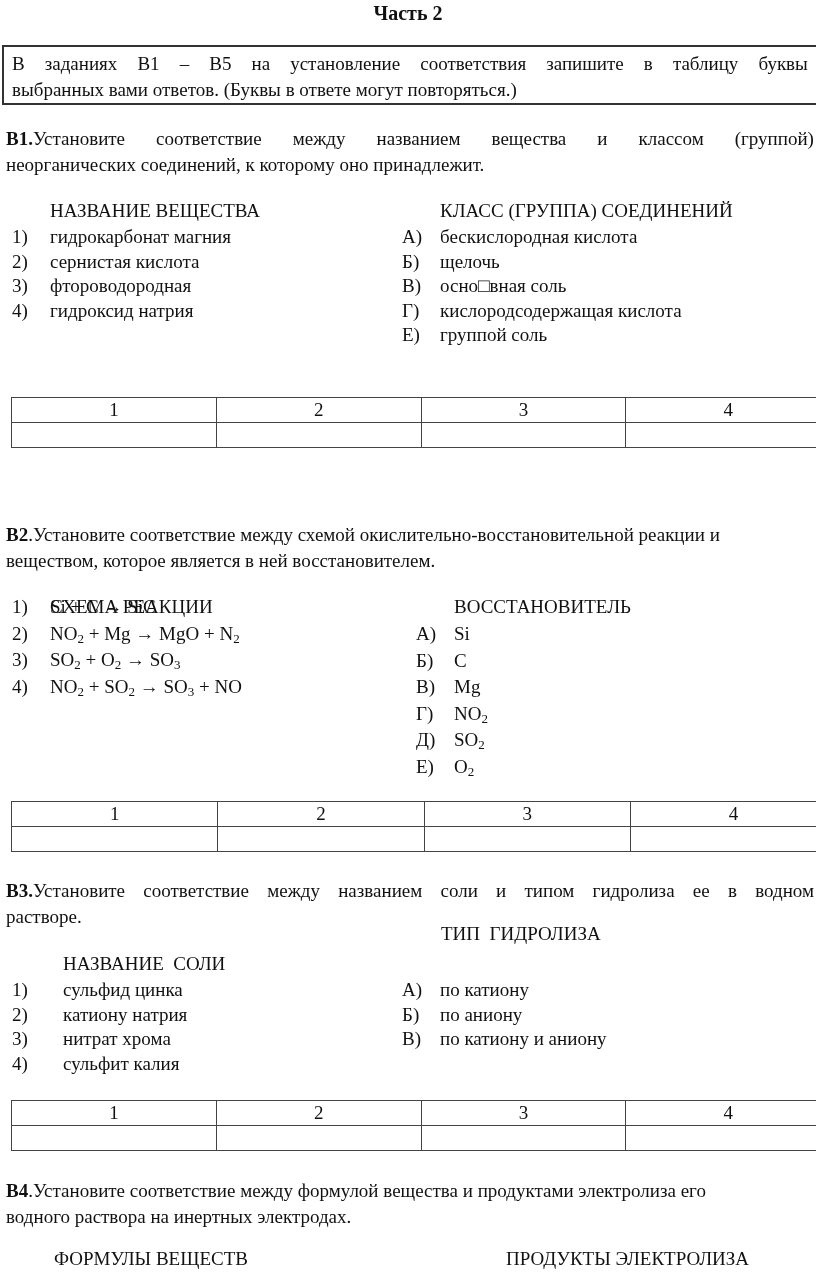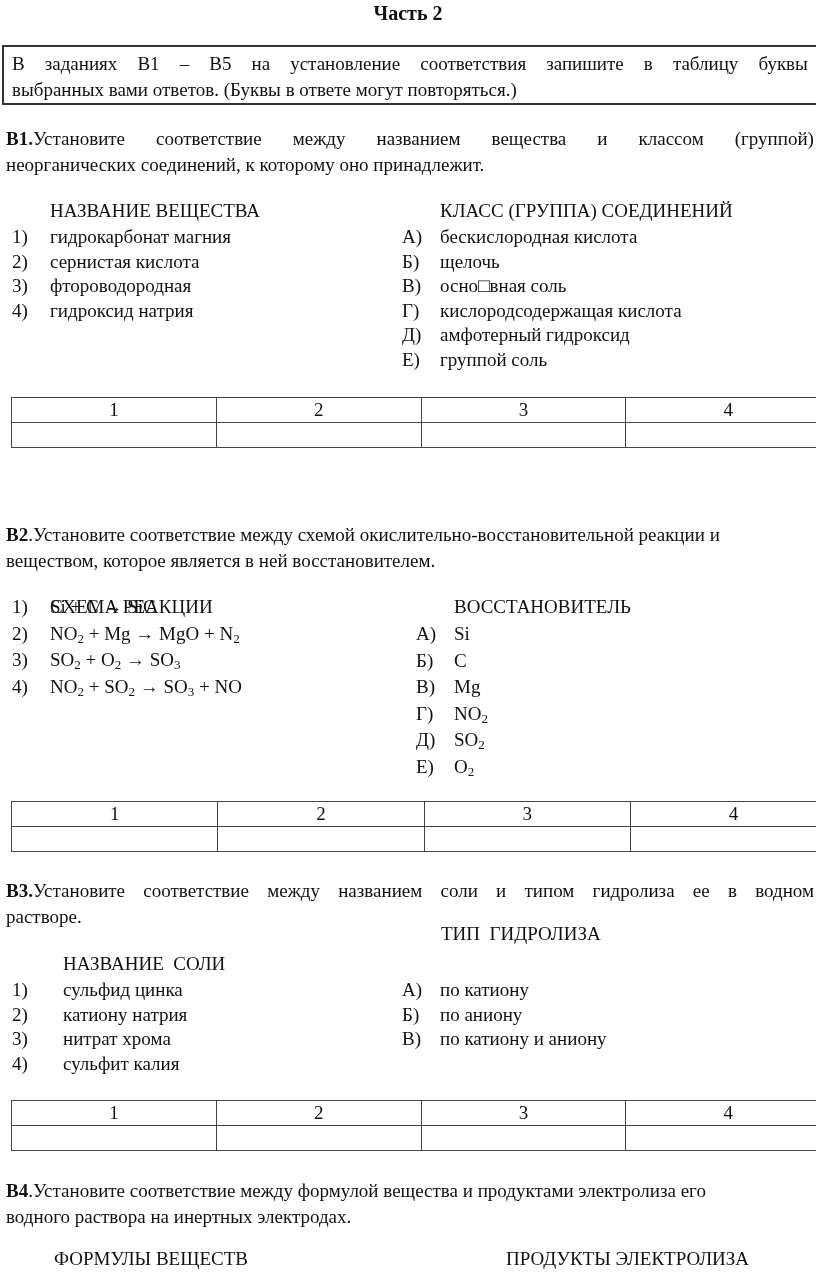--- a/index.html
+++ b/index.html
@@ -63,21 +63,20 @@
     <div class="row"><span class="num" style="width: 38px;">1)</span><span>гидрокарбонат магния</span></div>
     <div class="row"><span class="num" style="width: 38px;">2)</span><span>сернистая кислота</span></div>
     <div class="row"><span class="num" style="width: 38px;">3)</span><span>фтороводородная</span></div>
     <div class="row"><span class="num" style="width: 38px;">4)</span><span>гидроксид натрия</span></div>
   </div>
 <div class="col" style="left:402px; top:225px;" id="b1-right">
     <div class="row"><span class="num" style="width: 38px;">А)</span><span>бескислородная кислота</span></div>
     <div class="row"><span class="num" style="width: 38px;">Б)</span><span>щелочь</span></div>
     <div class="row"><span class="num" style="width: 38px;">В)</span><span>осно□вная соль</span></div>
     <div class="row"><span class="num" style="width: 38px;">Г)</span><span>кислородсодержащая кислота</span></div>
-    <div class="row"><span class="num" style="width: 38px;">Д)</span><span>амфотерный гидроксид</span></div>
     <div class="row"><span class="num" style="width: 38px;">Е)</span><span>группой соль</span></div>
   </div>
 
 <table class="ans" style="left:11px; top:397px; width:820px;">
   <tbody>
       <tr id="b1-th">
         <td>1</td>
         <td>2</td>
         <td>3</td>
         <td>4</td>

